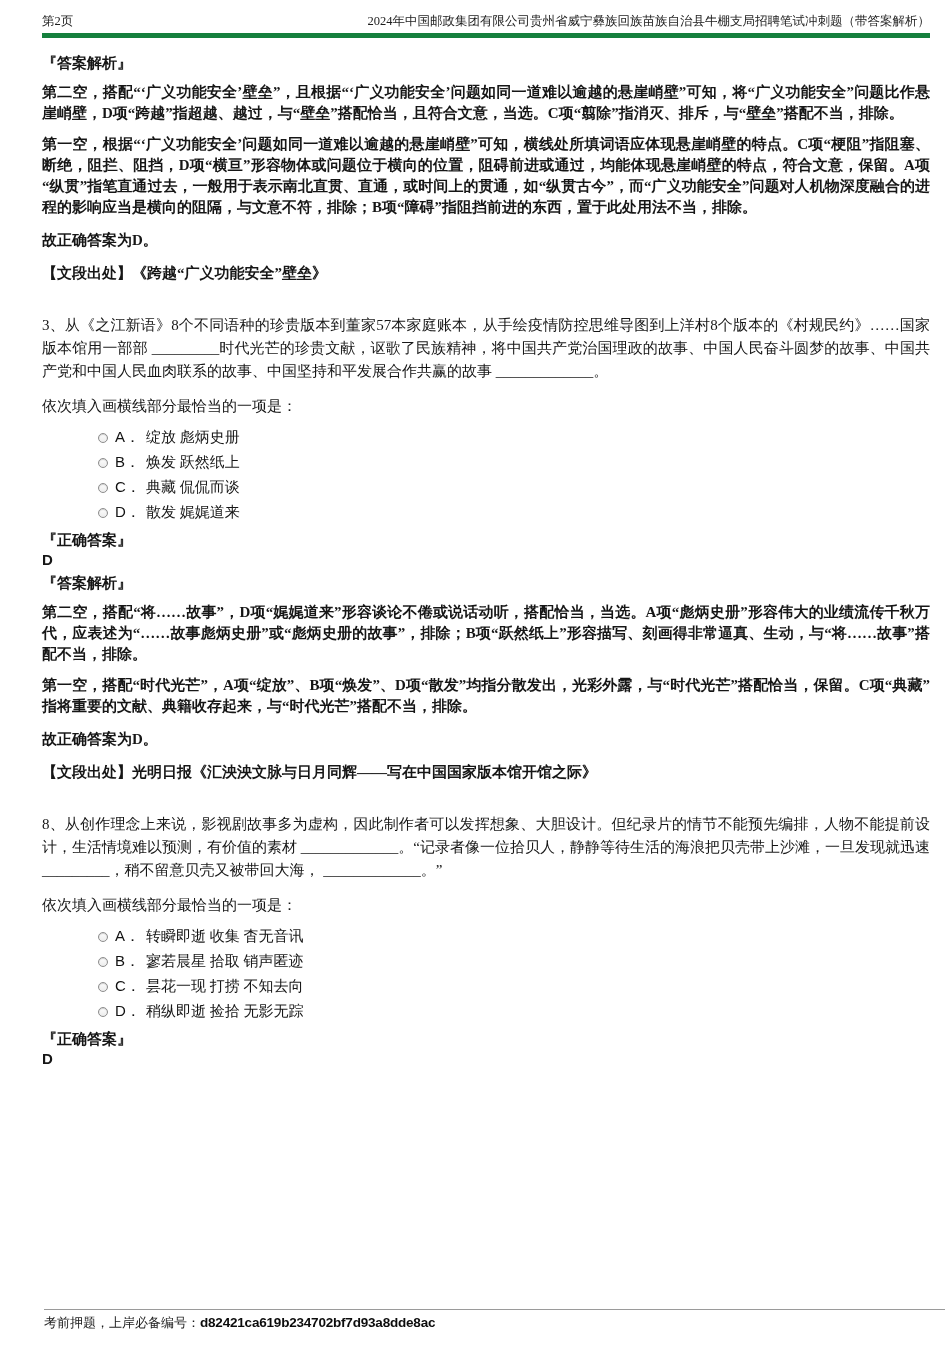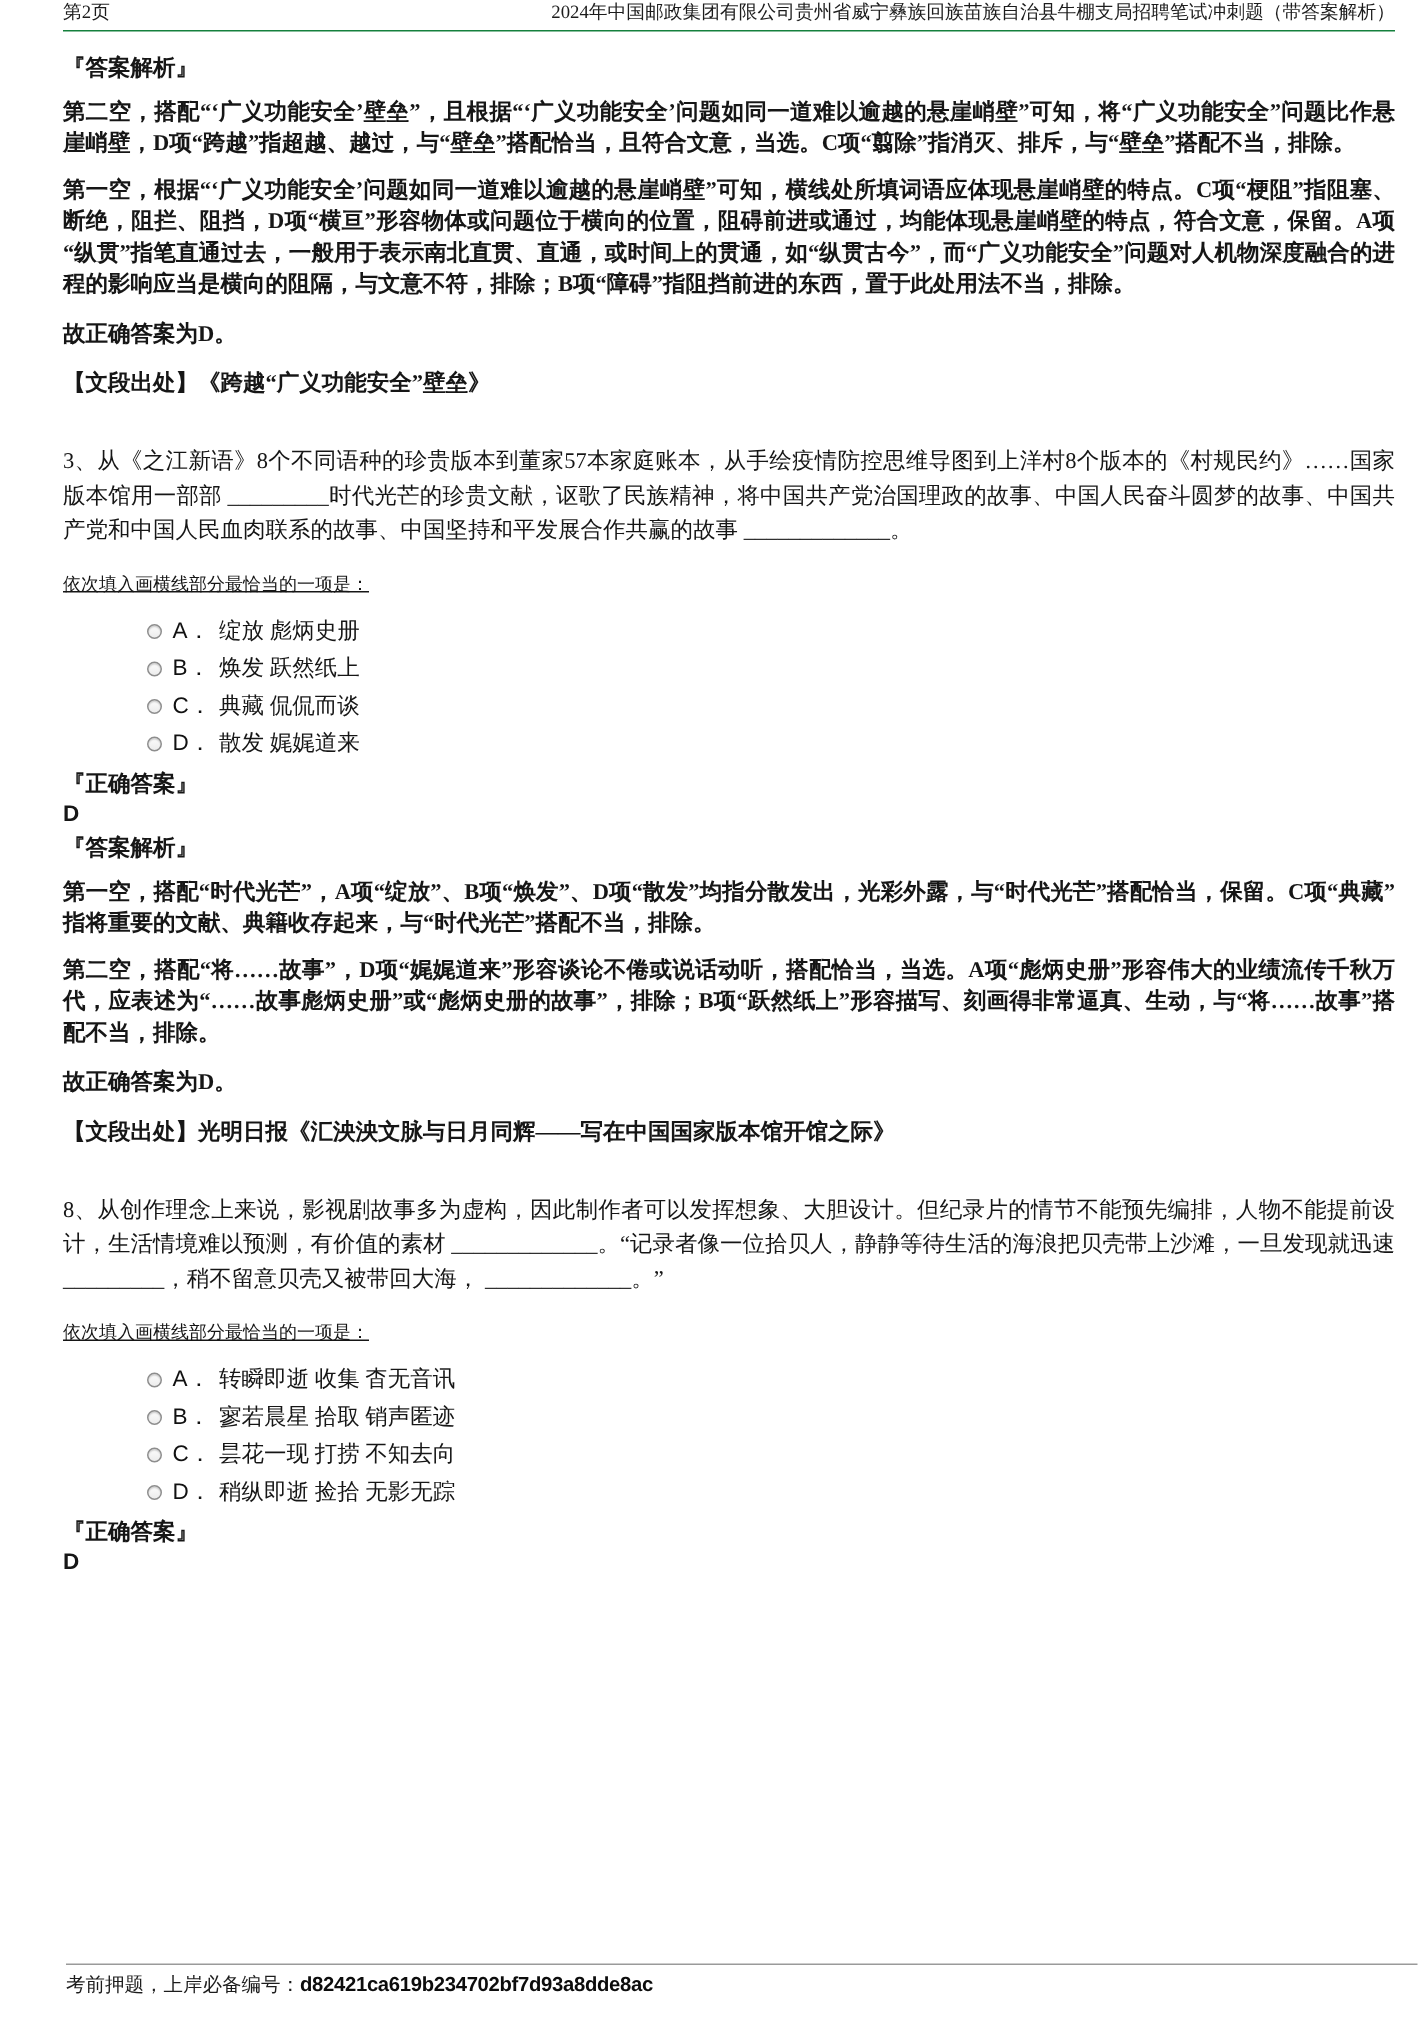--- a/index.html
+++ b/index.html
@@ -7,31 +7,31 @@
   body {
     width:950px; height:1345px; position:relative; overflow:hidden;
     font-family:"Liberation Serif","DejaVu Serif",serif;
     color:#161616;
   }
   .page { padding:0 20px 0 42px; }
 
   
   .header {
     display:flex; justify-content:space-between; align-items:flex-end;
-    padding-bottom:3px;
-    border-bottom:1px solid #15803d;
+    padding-top:13px; padding-bottom:3px;
+    border-bottom:5px solid #15803d;
   }
   .pageno { font-size:12.5px; color:#1c1c1c; }
   .doctitle { font-size:12.5px; color:#1c1c1c; }
 
   
   .lbl  { font-size:15px; font-weight:700; line-height:18px; }
   .para { font-size:15px; font-weight:700; line-height:21px; text-align:justify; }
   .stem { font-size:15px; font-weight:400; line-height:23px; text-align:justify; }
-  .prompt { font-size:12px; font-weight:400; line-height:22px;text-decoration:underline; }
+  .prompt { font-size:15px; font-weight:400; line-height:22px; }
   .ans  { font-family:"Liberation Sans","DejaVu Sans",sans-serif; font-size:15px; font-weight:600; line-height:20px; margin-top:1px; }
 
   
   .g4  { margin-top:4px; }
   .g6  { margin-top:6px; }
   .g8  { margin-top:8px; }
   .g10 { margin-top:10px; }
   .g12 { margin-top:12px; }
   .g16 { margin-top:16px; }
   .g18 { margin-top:30px; }
@@ -104,22 +104,22 @@
       <span class="radio"></span>
       <span class="ol">D．</span>
       <span class="ot">散发 娓娓道来</span>
     </div>
   </div>
 
   <div class="lbl g6">『正确答案』</div>
   <div class="ans">D</div>
 
   <div class="lbl g4">『答案解析』</div>
+  <p class="para g10">第二空，搭配“将……故事”，D项“娓娓道来”形容谈论不倦或说话动听，搭配恰当，当选。A项“彪炳史册”形容伟大的业绩流传千秋万代，应表述为“……故事彪炳史册”或“彪炳史册的故事”，排除；B项“跃然纸上”形容描写、刻画得非常逼真、生动，与“将……故事”搭配不当，排除。</p>
   <p class="para g10">第一空，搭配“时代光芒”，A项“绽放”、B项“焕发”、D项“散发”均指分散发出，光彩外露，与“时代光芒”搭配恰当，保留。C项“典藏”指将重要的文献、典籍收存起来，与“时代光芒”搭配不当，排除。</p>
-  <p class="para g10">第二空，搭配“将……故事”，D项“娓娓道来”形容谈论不倦或说话动听，搭配恰当，当选。A项“彪炳史册”形容伟大的业绩流传千秋万代，应表述为“……故事彪炳史册”或“彪炳史册的故事”，排除；B项“跃然纸上”形容描写、刻画得非常逼真、生动，与“将……故事”搭配不当，排除。</p>
   <p class="para g12">故正确答案为D。</p>
   <p class="para g12">【文段出处】光明日报《汇泱泱文脉与日月同辉——写在中国国家版本馆开馆之际》</p>
 
   <p class="stem g18">8、从创作理念上来说，影视剧故事多为虚构，因此制作者可以发挥想象、大胆设计。但纪录片的情节不能预先编排，人物不能提前设计，生活情境难以预测，有价值的素材 _____________。“记录者像一位拾贝人，静静等待生活的海浪把贝壳带上沙滩，一旦发现就迅速 _________，稍不留意贝壳又被带回大海， _____________。”</p>
   <p class="prompt g12">依次填入画横线部分最恰当的一项是：</p>
 
   <div class="opts g8">
     <div class="opt">
       <span class="radio"></span>
       <span class="ol">A．</span>

